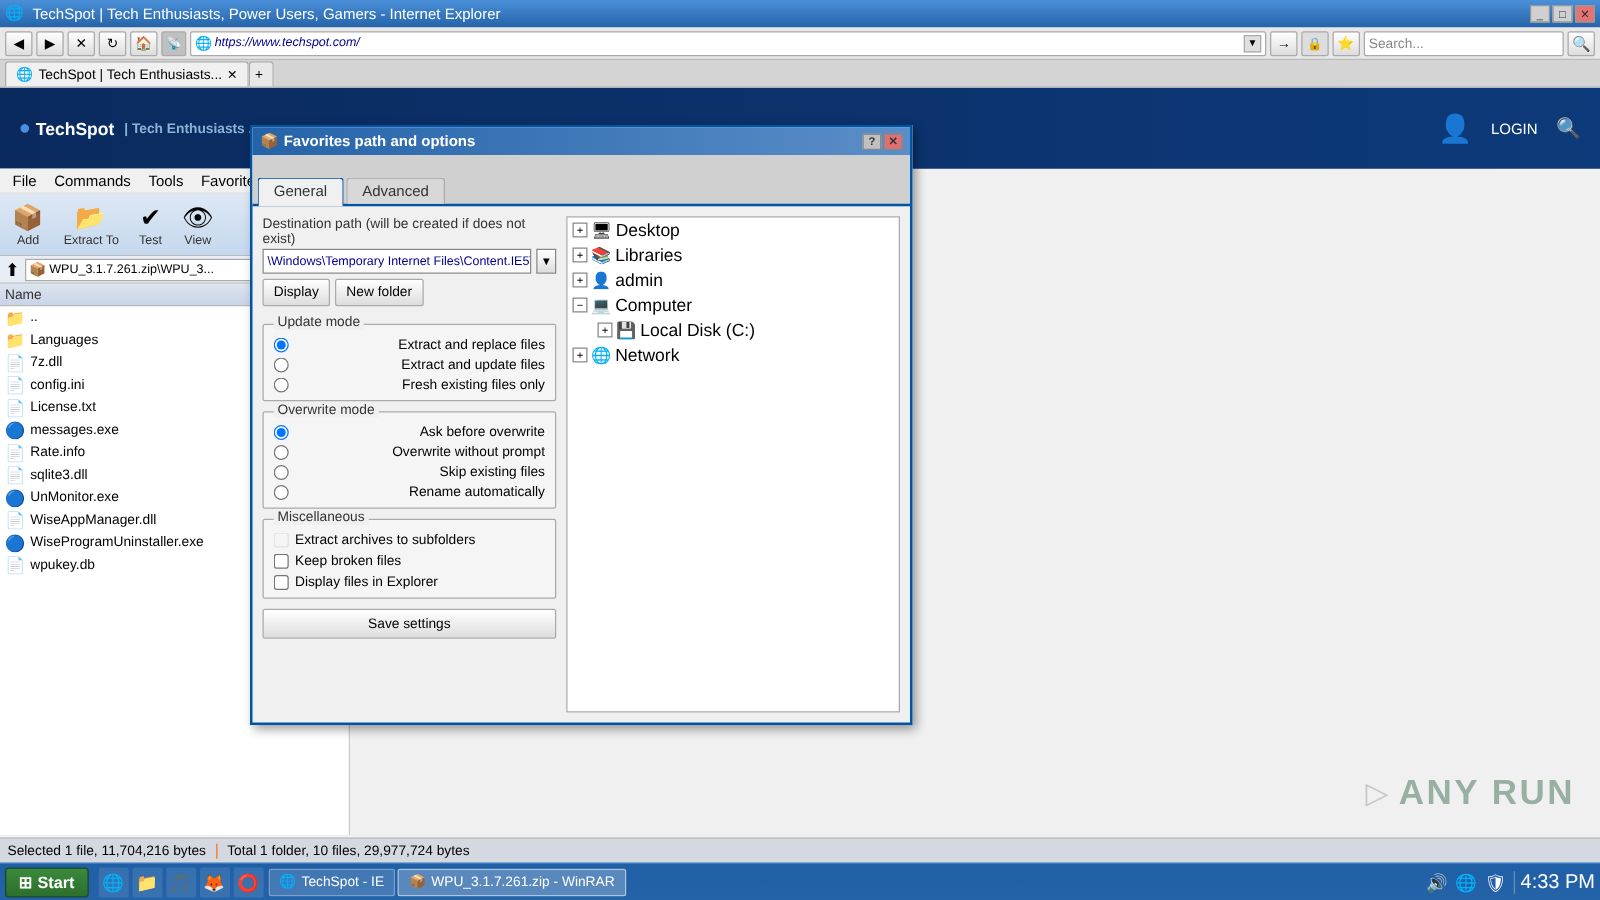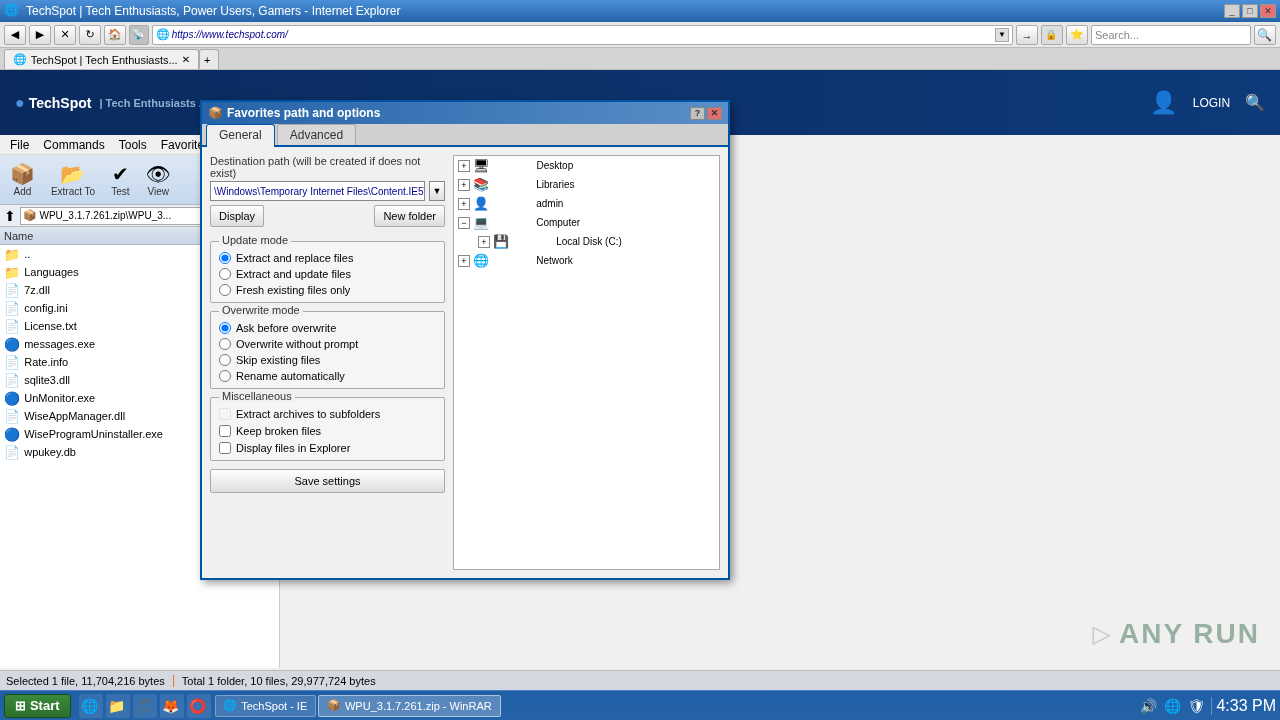--- a/index.html
+++ b/index.html
@@ -238,21 +238,21 @@
       cursor: pointer;
       color: #333;
     }
     .dialog-win-ctrl.close-btn { background: #e07070; }
 
     
     .tab-strip {
       display: flex;
       background: #d0d0d0;
       border-bottom: 2px solid #0054a6;
-      padding: 0 4px 0;
+      padding: 18px 4px 0;
       gap: 2px;
     }
     .tab {
       padding: 3px 12px;
       font-size: 12px;
       cursor: pointer;
       border: 1px solid #aaa;
       border-bottom: none;
       border-radius: 3px 3px 0 0;
       background: #d8d8d8;
@@ -319,20 +319,21 @@
       flex-direction: column;
       gap: 4px;
       margin-top: 4px;
     }
     .radio-item {
       display: flex;
       align-items: center;
       gap: 5px;
       font-size: 11px;
       cursor: pointer;
+      justify-content: space-between;
     }
     .radio-input {
       width: 12px;
       height: 12px;
       cursor: pointer;
     }
     .checkbox-group {
       display: flex;
       flex-direction: column;
       gap: 5px;
@@ -385,21 +386,21 @@
       background: white;
       display: flex;
       align-items: center;
       justify-content: center;
       font-size: 9px;
       cursor: pointer;
       flex-shrink: 0;
     }
     .tree-expand.expanded { }
     .tree-icon { font-size: 13px; flex-shrink: 0; }
-    .tree-label { font-size: 10px; margin-left: 44px; }
+    .tree-label { font-size: 14px; }
     .tree-children {
       padding-left: 20px;
     }
 
     
     .dialog-footer {
       height: 36px;
       background: #e8e8e8;
       border-top: 1px solid #ccc;
       display: flex;
@@ -621,21 +622,21 @@
         <div class="left-panel">
 
           <div>
             <div class="dest-label">Destination path (will be created if does not exist)</div>
             <div style="display:flex; gap:4px; margin-bottom:4px;">
               <div style="display:flex; align-items:center; background:white; border:1px solid #888; height:20px; padding:0 3px; font-size:10px; flex:1; overflow:hidden; color:#00008b;">
                 <span style="font-size:10px; white-space:nowrap;">\Windows\Temporary Internet Files\Content.IE5\78RFYB7Z\WPU_3.1.7.261</span>
               </div>
               <div style="width:16px; height:20px; background:linear-gradient(to bottom,#fff,#ddd); border:1px solid #888; display:flex; align-items:center; justify-content:center; font-size:9px; cursor:pointer;">▼</div>
             </div>
-            <div style="display:flex; gap:4px; justify-content:space-between; margin-bottom:6px;">
+            <div style="display:flex; gap:4px; justify-content:flex-start; margin-bottom:6px;">
               <button class="display-btn" style="height:22px; background:linear-gradient(to bottom,#fff,#ddd); border:1px solid #aaa; border-radius:2px; font-size:11px; padding:0 8px; cursor:pointer;">Display</button>
               <button class="new-folder-btn" style="height:22px; background:linear-gradient(to bottom,#fff,#ddd); border:1px solid #aaa; border-radius:2px; font-size:11px; padding:0 8px; cursor:pointer;">New folder</button>
             </div>
           </div>
 
           <div class="section-box">
             <span class="section-title">Update mode</span>
             <div class="radio-group">
               <label class="radio-item">
                 <input type="radio" name="update" class="radio-input" checked="" style="">

